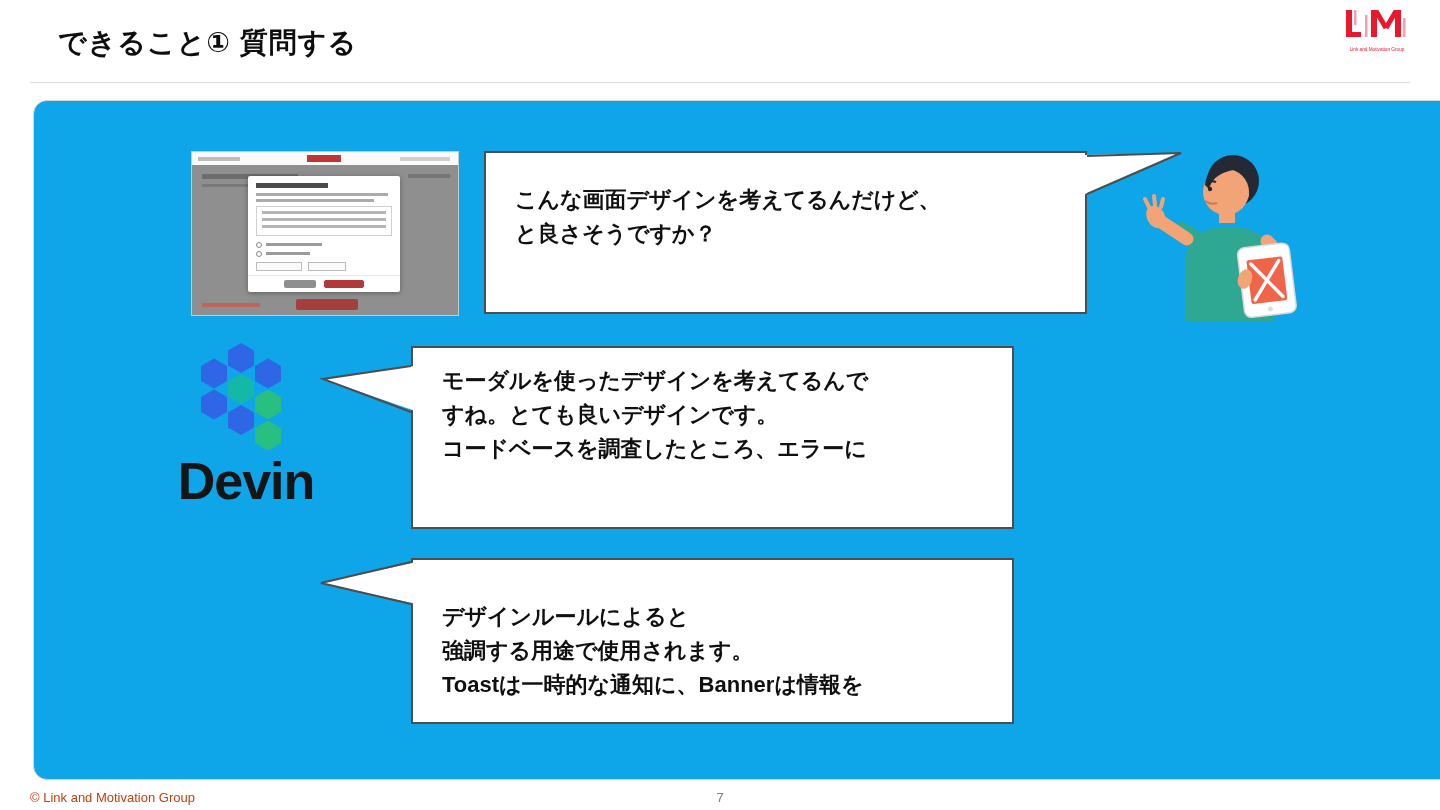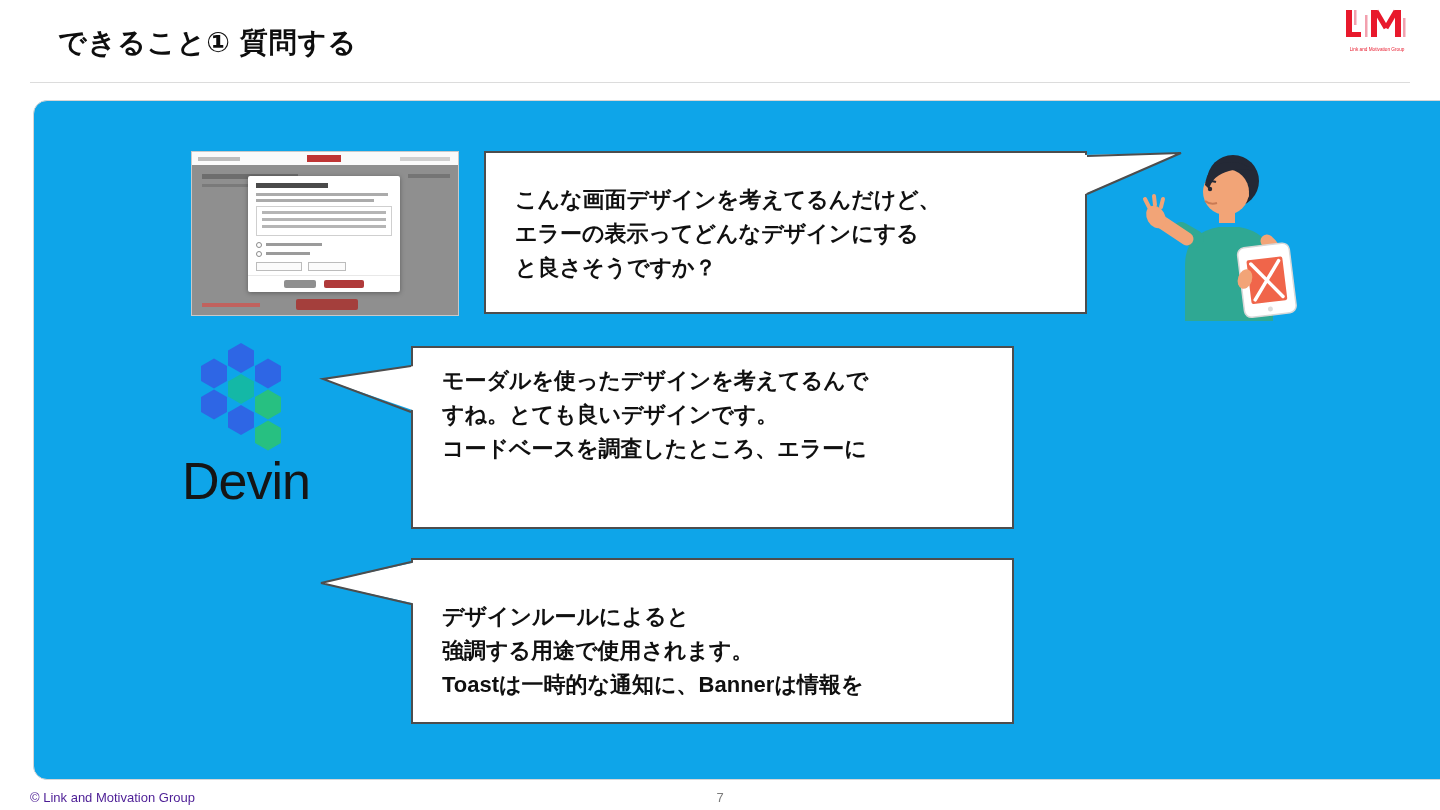--- a/index.html
+++ b/index.html
@@ -54,27 +54,27 @@
   .s-mf2 { left:60px; top:86px; width:38px; height:9px; border:1px solid #bcbcbc; background:#fbfbfb; }
   .s-mdivider  { left:0; top:99px; width:152px; height:1px; background:#e8e8e8; }
   .s-mbtn-gray { left:36px; top:104px; width:32px; height:8px; background:#8f8f8f; border-radius:2px; }
   .s-mbtn-red  { left:76px; top:104px; width:40px; height:8px; background:#b03a3a; border-radius:2px; }
   .s-pagebtn { left:104px; top:147px; width:62px; height:11px; background:#a43f3c; border-radius:2px; }
   .s-note    { left:10px;  top:151px; width:58px; height:4px; background:#c0625e; }
 
   
   .devin-hex  { position:absolute; left:155px; top:240px; }
   .devin-word { position:absolute; left:130px; top:350px; width:164px; text-align:center;
-                font-size:52px; font-weight:400; letter-spacing:-1px; color:#151515; }
+                font-size:52px; font-weight:700; letter-spacing:-1px; color:#151515; }
 
   
   .person { position:absolute; left:1095px; top:40px; }
 
   
-  .footer-copy { position:absolute; left:30px; top:790px; font-size:13px; color:#4c1d95; }
+  .footer-copy { position:absolute; left:30px; top:790px; font-size:13px; color:#c2410c; }
   .page-num    { position:absolute; left:0; top:790px; width:100%; text-align:center;
                  font-size:13px; color:#7c7c7c; }
 </style>
 </head>
 <body>
 
 <div class="slide">
 
   <div class="title">できること① 質問する</div>
 
@@ -122,21 +122,20 @@
         <div class="s-mdivider"></div>
         <div class="s-mbtn-gray"></div>
         <div class="s-mbtn-red"></div>
       </div>
       <div class="s-pagebtn"></div>
       <div class="s-note"></div>
     </div>
 
     <div class="bubble bubble-q">
       <p>こんな画面デザインを考えてるんだけど、</p>
-      <p>エラーの表示ってどんなデザインにする</p>
       <p>と良さそうですか？</p>
     </div>
     <svg class="tail" style="left:1049px; top:46px;" width="104" height="54">
       <polygon points="0,8 98,6 0,48" fill="#ffffff"></polygon>
       <polyline points="4,9 98,6 4,47" fill="none" stroke="#4d4d4d" stroke-width="2"></polyline>
     </svg>
 
     <div class="person">
       <svg width="172" height="180" viewBox="0 0 172 180">
         <circle cx="104" cy="40" r="26" fill="#242936"></circle>

